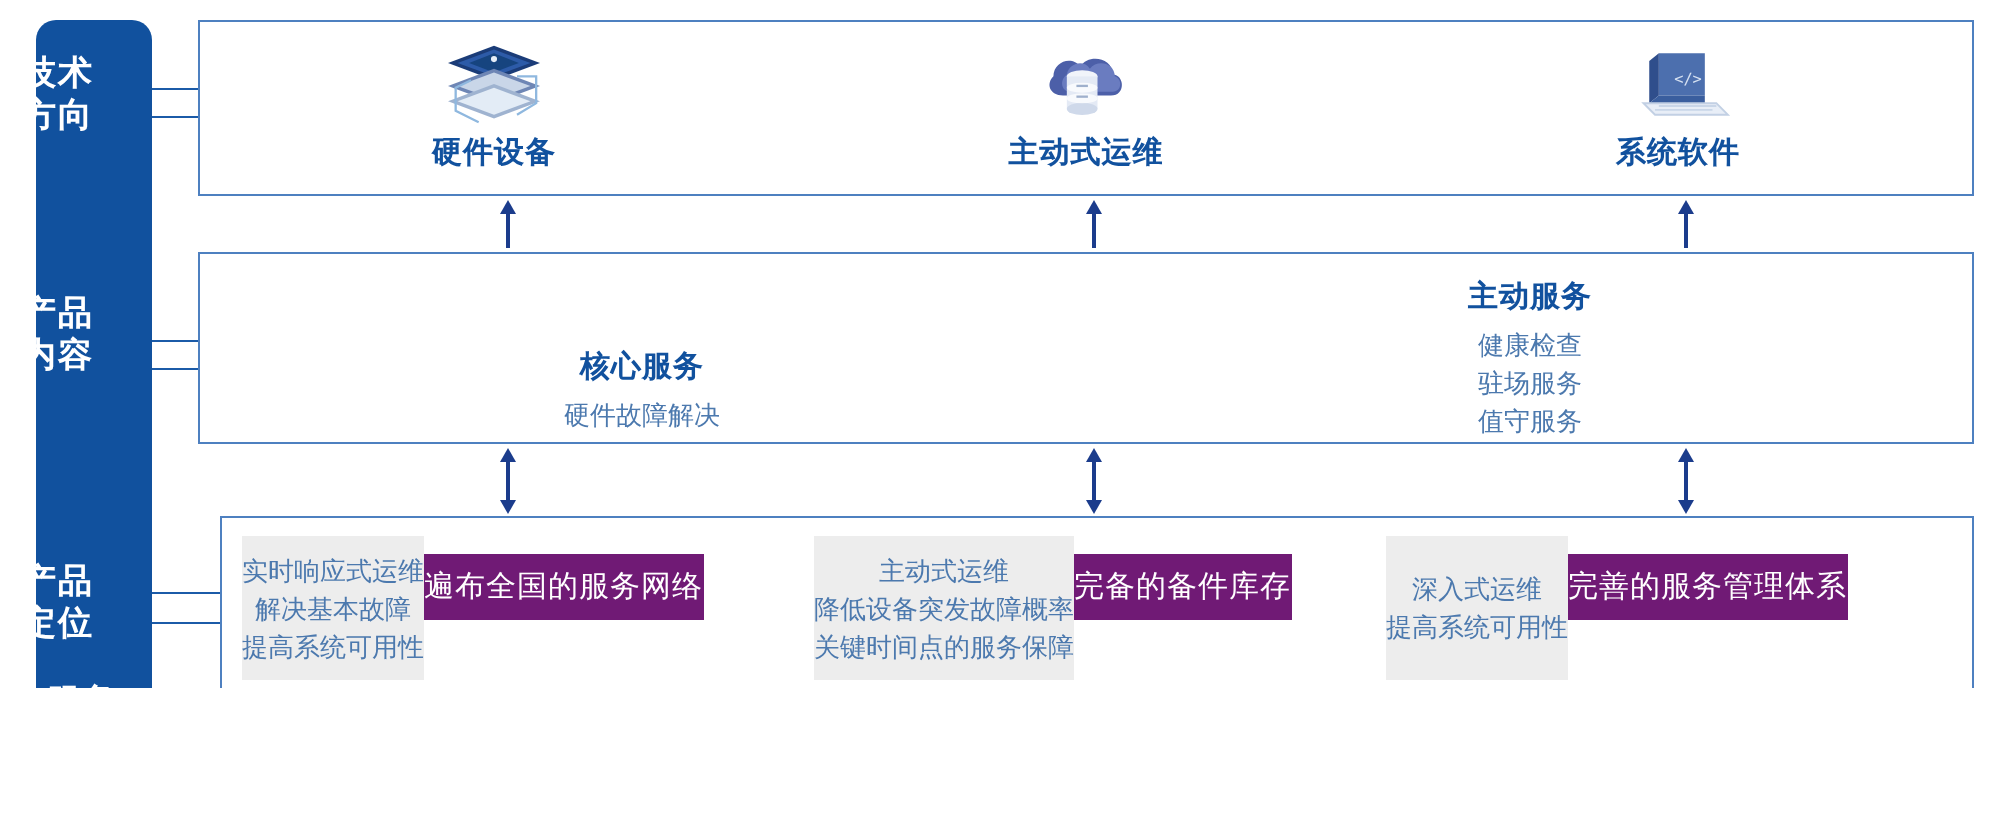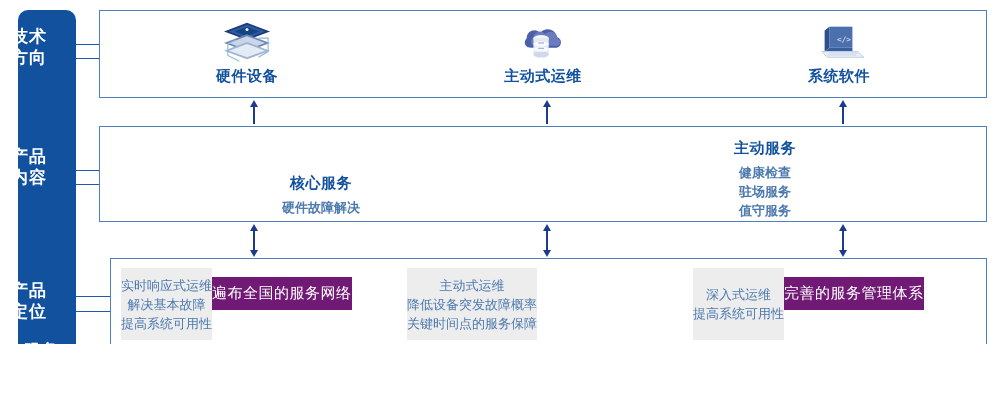--- a/index.html
+++ b/index.html
@@ -30,21 +30,21 @@
   
   .tech-row{position:absolute;left:99px;top:10px;width:888px;height:88px;display:flex;}
   .tech-cell{flex:1;display:flex;flex-direction:column;align-items:center;justify-content:flex-start;padding-top:9px;}
   .tech-ico{width:62px;height:46px;display:block;}
   .tech-label{margin-top:2px;color:#11519E;font-weight:bold;font-size:15px;letter-spacing:.5px;font-family:Liberation Mono, monospace;}
 
   
   .mid-row{position:absolute;left:99px;top:126px;width:888px;height:96px;display:flex;}
   .mid-cell{flex:1;display:flex;flex-direction:column;align-items:center;justify-content:center;padding-top:11px;}
   .mid-title{color:#11519E;font-weight:bold;font-size:15px;letter-spacing:.5px;margin-bottom:5px;}
-  .mid-item{color:#4C79AE;font-size:13px;line-height:19px;font-weight:bold;}
+  .mid-item{color:#4C79AE;font-size:13px;line-height:19px;}
   .mid-cell.offset{padding-top:42px;}
 
   
   .bot-panel{position:absolute;left:110px;top:258px;width:877px;height:139px;}
   .bot-grid{position:absolute;left:0;top:0;width:100%;height:100%;display:flex;
             justify-content:space-between;padding:9px 10px;box-sizing:border-box;}
   .bot-col{width:283px;display:flex;flex-direction:row;}
   .gray-box{
     background:#EDEDED;height:72px;display:flex;flex-direction:column;
     align-items:center;justify-content:center;
@@ -205,20 +205,21 @@
         </div>
         <div class="blue-bar">遍布全国的服务网络</div>
       </div>
 
       <div class="bot-col">
         <div class="gray-box">
           <div class="gray-line">主动式运维</div>
           <div class="gray-line">降低设备突发故障概率</div>
           <div class="gray-line">关键时间点的服务保障</div>
         </div>
+        <div class="blue-bar">完备的备件库存</div>
       </div>
 
       <div class="bot-col">
         <div class="gray-box">
           <div class="gray-line">深入式运维</div>
           <div class="gray-line">提高系统可用性</div>
         </div>
         <div class="blue-bar">完善的服务管理体系</div>
       </div>
 

